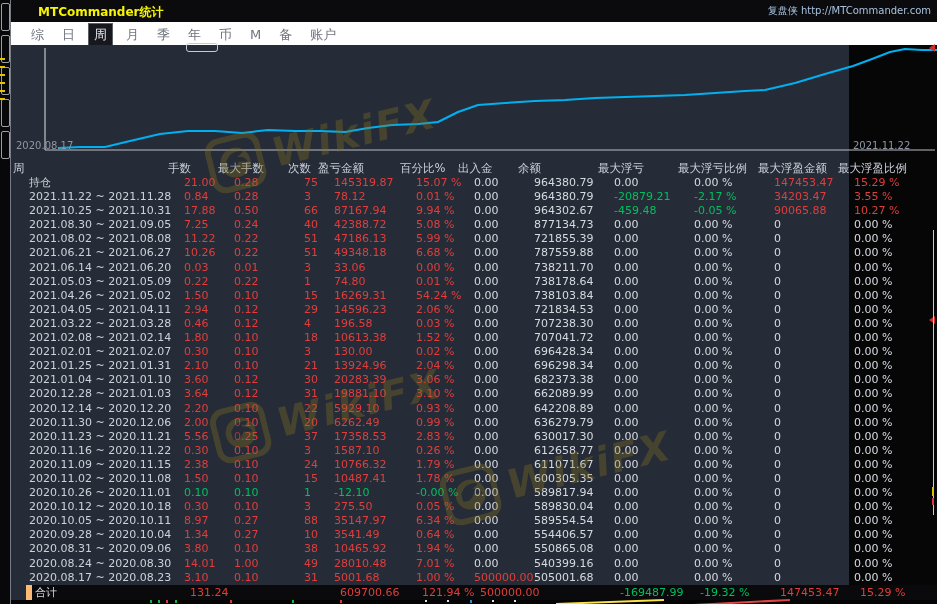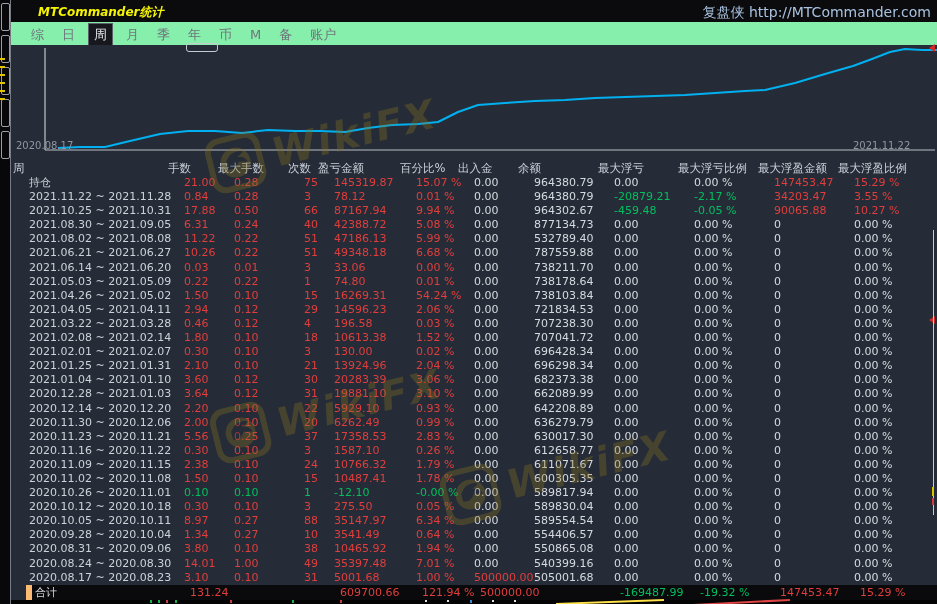--- a/index.html
+++ b/index.html
@@ -2,35 +2,35 @@
 <html style="--title: #f5f400; --brand: #a9c2e0; --red: #e03e3c; --green: #00bf5f; --plain: #d6dae0; --line: #00b0f0;"><head>
 <meta charset="utf-8">
 <style>
   html,body{margin:0;padding:0;background:#060607;}
   body{width:937px;height:604px;position:relative;overflow:hidden;
        font-family:"DejaVu Sans","Liberation Sans",sans-serif;-webkit-font-smoothing:none;}
   .abs{position:absolute;}
 
   
   .titlebar{left:10px;top:0;width:927px;height:22px;background:#0b0b0d;}
-  .title{left:28px;top:4px;color:var(--title);font-size:12px;font-weight:bold;font-style:italic;}
-  .brand{right:6px;top:4px;color:var(--brand);font-size:14px;text-align:right;}
-
-  
-  .menubar{left:10px;top:22px;width:927px;height:23px;background:#86efac;padding-left:12px;box-sizing:border-box;}
+  .title{left:28px;top:4px;color:var(--title);font-size:12px;font-weight:bold;}
+  .brand{right:6px;top:4px;color:var(--brand);font-size:10px;text-align:right;}
+
+  
+  .menubar{left:10px;top:22px;width:927px;height:23px;background:#ffffff;padding-left:12px;box-sizing:border-box;}
   .menu-item{display:inline-block;color:#6f747c;font-size:13px;padding:2px 5px;margin:1px 4px 0 4px;cursor:default;}
   .menu-item.active{color:#e2e5ea;border:1px solid #5a5f68;background:#16181d;}
 
   
   .rail{left:0;top:0;width:10px;height:604px;background:#08080a;border-right:1px solid #777c84;z-index:5;}
   .rail-box{position:absolute;left:1px;width:7px;height:26px;border:1px solid #9aa0a8;border-radius:2px;}
   .rail-dash{position:absolute;left:0;width:5px;height:2px;background:#e2c400;}
 
   
-  .content{left:10px;top:45px;width:927px;height:555px;background:#262c37;}
+  .content{left:10px;top:45px;width:839px;height:555px;background:#262c37;}
 
   
   .chart{left:0;top:0;width:927px;height:113px;}
   .axis-label{color:#8d97a2;font-size:10px;top:95px;}
   .mini-box{left:176px;top:-2px;width:30px;height:7px;border:1px solid #c8ccd2;border-radius:3px;}
 
   
   .thead,.tr{display:grid;grid-template-columns:158px 50px 70px 30px 82px 58px 60px 80px 80px 80px 80px auto;}
   .thead{left:0;top:115px;width:927px;height:16px;line-height:16px;color:#cbd1d9;font-size:11.5px;}
   .rows{left:16px;top:131px;width:927px;}
@@ -146,41 +146,41 @@
         <div class="td c-r">9.94 %</div>
         <div class="td c-w">0.00</div>
         <div class="td c-w">964302.67</div>
         <div class="td c-g">-459.48</div>
         <div class="td c-g">-0.05 %</div>
         <div class="td c-r">90065.88</div>
         <div class="td c-r">10.27 %</div>
       </div>
       <div class="tr">
         <div class="td c-d">2021.08.30 ~ 2021.09.05</div>
-        <div class="td c-r">6.31</div>
+        <div class="td c-r">7.25</div>
         <div class="td c-r">0.24</div>
         <div class="td c-r">40</div>
         <div class="td c-r">42388.72</div>
         <div class="td c-r">5.08 %</div>
         <div class="td c-w">0.00</div>
         <div class="td c-w">877134.73</div>
         <div class="td c-w">0.00</div>
         <div class="td c-w">0.00 %</div>
         <div class="td c-w">0</div>
         <div class="td c-w">0.00 %</div>
       </div>
       <div class="tr">
         <div class="td c-d">2021.08.02 ~ 2021.08.08</div>
         <div class="td c-r">11.22</div>
         <div class="td c-r">0.22</div>
         <div class="td c-r">51</div>
         <div class="td c-r">47186.13</div>
         <div class="td c-r">5.99 %</div>
         <div class="td c-w">0.00</div>
-        <div class="td c-w">532789.40</div>
+        <div class="td c-w">721855.39</div>
         <div class="td c-w">0.00</div>
         <div class="td c-w">0.00 %</div>
         <div class="td c-w">0</div>
         <div class="td c-w">0.00 %</div>
       </div>
       <div class="tr">
         <div class="td c-d">2021.06.21 ~ 2021.06.27</div>
         <div class="td c-r">10.26</div>
         <div class="td c-r">0.22</div>
         <div class="td c-r">51</div>
@@ -485,21 +485,21 @@
         <div class="td c-w">0.00</div>
         <div class="td c-w">0.00 %</div>
         <div class="td c-w">0</div>
         <div class="td c-w">0.00 %</div>
       </div>
       <div class="tr">
         <div class="td c-d">2020.08.24 ~ 2020.08.30</div>
         <div class="td c-r">14.01</div>
         <div class="td c-r">1.00</div>
         <div class="td c-r">49</div>
-        <div class="td c-r">35397.48</div>
+        <div class="td c-r">28010.48</div>
         <div class="td c-r">7.01 %</div>
         <div class="td c-w">0.00</div>
         <div class="td c-w">540399.16</div>
         <div class="td c-w">0.00</div>
         <div class="td c-w">0.00 %</div>
         <div class="td c-w">0</div>
         <div class="td c-w">0.00 %</div>
       </div>
       <div class="tr">
         <div class="td c-d">2020.08.17 ~ 2020.08.23</div>

